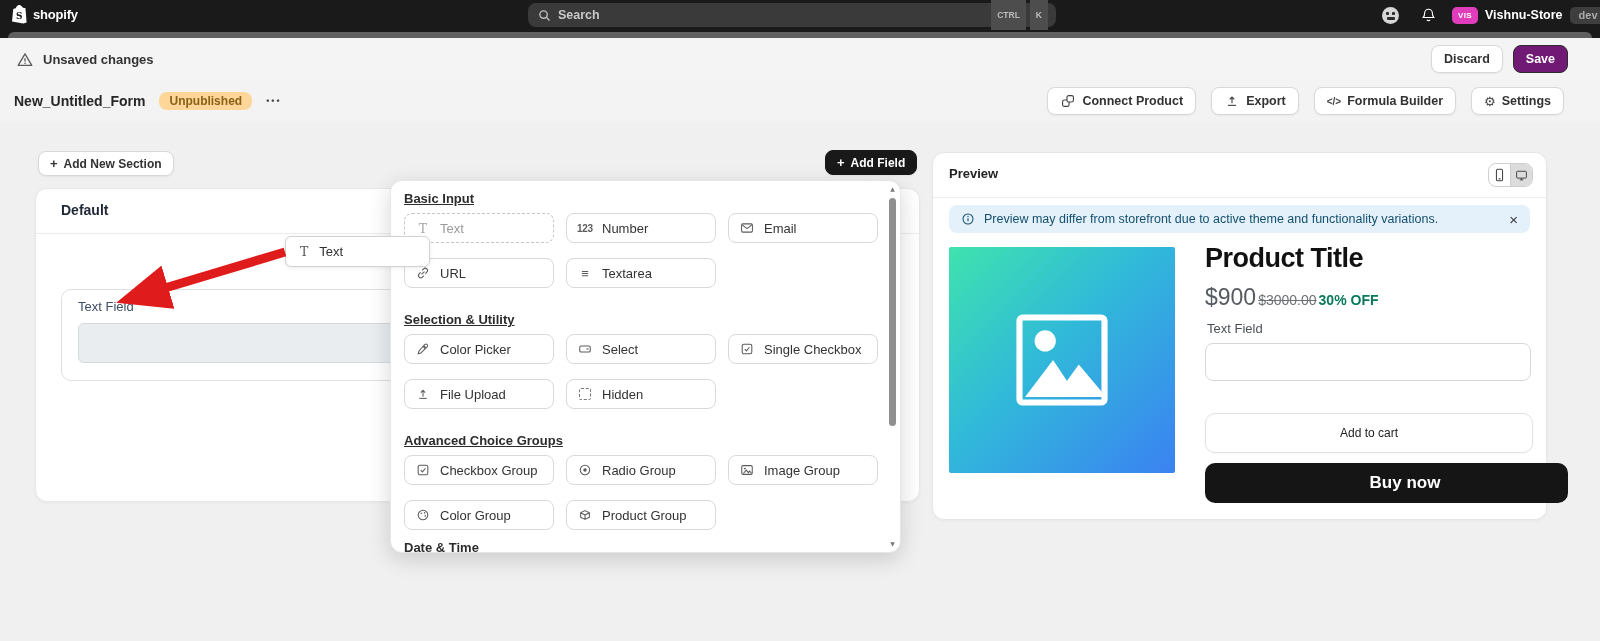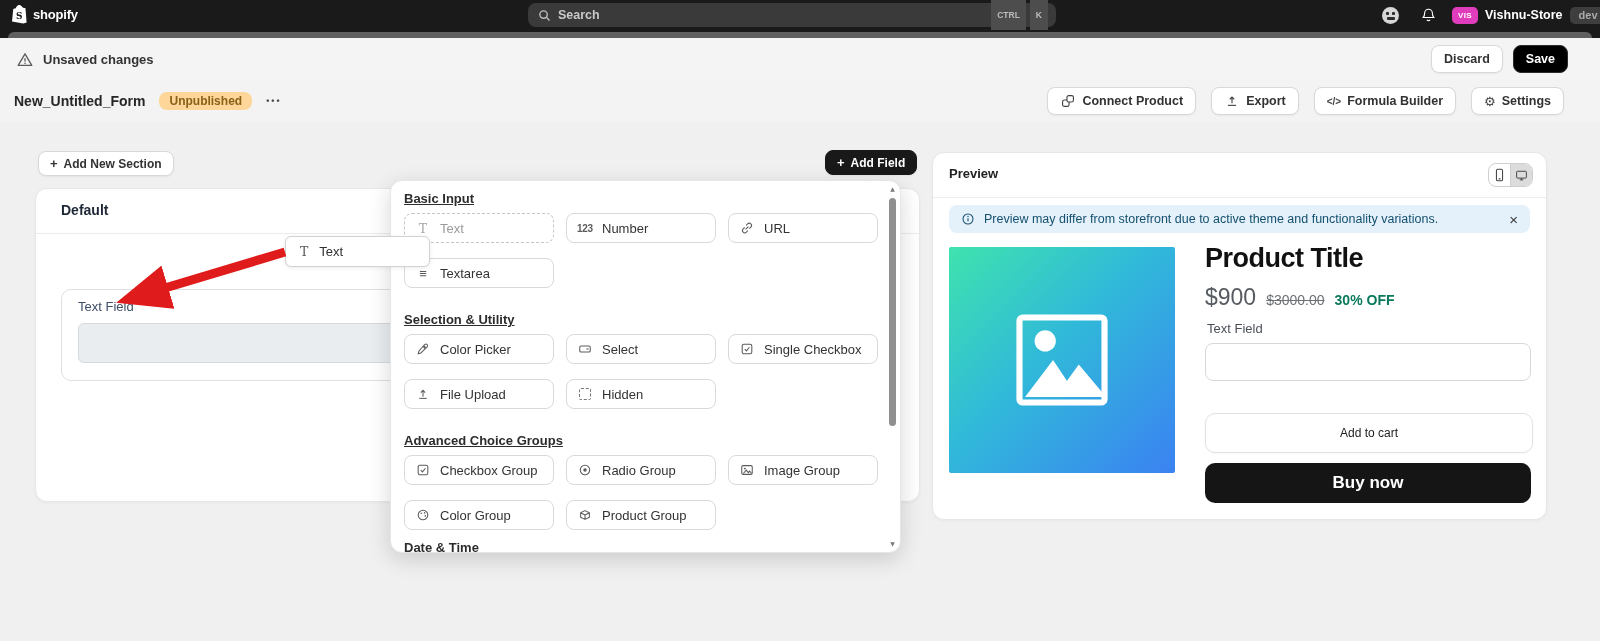--- a/index.html
+++ b/index.html
@@ -31,21 +31,21 @@
   .sheet-strip .inner{position:absolute;left:8px;right:8px;top:2px;bottom:0;background:#606060;border-radius:10px 10px 0 0;}
 
   
   .savebar{position:absolute;top:38px;left:0;right:0;height:42px;background:#f4f4f4;border-bottom:1px solid #e2e2e2;}
   .savebar-left{position:absolute;left:17px;top:0;height:42px;display:flex;align-items:center;gap:10px;}
   .save-msg{font-size:13px;font-weight:600;color:#333;}
   .savebar-actions{position:absolute;right:32px;top:7px;display:flex;gap:10px;}
   .btn{display:inline-flex;align-items:center;justify-content:center;gap:6px;height:28px;padding:0 12px;
        border-radius:8px;font-size:12.5px;font-weight:600;color:#323232;background:#fff;
        border:1px solid #d8d8d8;box-shadow:0 1px 2px rgba(0,0,0,.05);box-sizing:border-box;cursor:pointer;white-space:nowrap;}
-  .btn-dark{background:#000000;color:#fff;border:1px solid #2b2b2b;box-shadow:none;}
+  .btn-dark{background:#701a75;color:#fff;border:1px solid #2b2b2b;box-shadow:none;}
 
   
   .pageheader{position:absolute;top:80px;left:0;right:0;height:42px;background:#f3f3f3;border-bottom:1px solid #e5e5e5;}
   .ph-left{position:absolute;left:14px;top:0;height:42px;display:flex;align-items:center;gap:14px;}
   .ph-title{font-size:14px;font-weight:700;color:#262626;}
   .status-badge{background:#ffd699;color:#8a6116;font-size:12px;font-weight:550;padding:2px 10px;border-radius:8px;}
   .more-dots{font-size:9px;letter-spacing:2px;color:#4a4a4a;font-weight:700;}
   .ph-actions{position:absolute;right:36px;top:7px;display:flex;gap:15px;}
 
   
@@ -103,32 +103,32 @@
   .pv-divider{position:absolute;left:0;right:0;top:44px;border-top:1px solid #ececec;}
   .pv-banner{position:absolute;left:16px;right:16px;top:52px;height:28px;background:#e4f1fb;border-radius:8px;
              display:flex;align-items:center;gap:9px;padding:0 12px;box-sizing:border-box;}
   .pv-banner-text{font-size:12.5px;color:#14506e;}
   .pv-close{margin-left:auto;font-size:15px;color:#3a3a3a;cursor:pointer;line-height:1;}
   .pv-img{position:absolute;left:16px;top:94px;width:226px;height:226px;border-radius:2px;
           background:linear-gradient(135deg,#3fe3ae 0%,#30b9d9 45%,#3b82f2 100%);
           display:flex;align-items:center;justify-content:center;}
   .pv-right{position:absolute;left:272px;top:0;width:326px;height:100%;}
   .prod-title{position:absolute;left:0;top:90px;font-size:27px;font-weight:700;letter-spacing:-.5px;color:#111;}
-  .price-row{position:absolute;left:0;top:131px;display:flex;align-items:baseline;gap:10px;}
+  .price-row{position:absolute;left:0;top:131px;display:flex;align-items:baseline;gap:2px;}
   .price{font-size:23px;color:#565b61;}
   .compare{font-size:14px;color:#6d7277;text-decoration:line-through;}
   .discount{font-size:14px;font-weight:550;color:#0a7a5c;}
   .pv-field-label{position:absolute;left:2px;top:168px;font-size:13px;color:#4a4f57;}
   .pv-input{position:absolute;left:0;top:190px;width:100%;height:38px;border:1px solid #d8d8d8;border-radius:8px;
             box-sizing:border-box;background:#fff;font-size:14px;padding:0 10px;outline:none;}
   .cart-btn{position:absolute;left:0;top:260px;width:100%;height:38px;background:#fff;border:1px solid #e2e2e2;
             border-radius:10px;font-size:12px;color:#1c1c1c;display:flex;align-items:center;justify-content:center;
             box-shadow:0 1px 2px rgba(0,0,0,.03);cursor:pointer;}
   .buy-btn{position:absolute;left:0;top:310px;width:100%;height:40px;background:#151515;border-radius:10px;
-           font-size:17px;font-weight:700;color:#fff;display:flex;align-items:center;justify-content:center;cursor:pointer;}
+           font-size:17px;font-weight:700;color:#fff;display:flex;align-items:center;justify-content:center;cursor:pointer;padding-left:37px;}
 </style>
 </head>
 <body>
 
 <div class="stage">
 
   <div class="topbar">
     <div class="logo">
       <span style="display:flex;">
         <svg width="19" height="21" viewBox="0 0 19 21">
@@ -271,20 +271,29 @@
           <span class="picon serif-t">T</span>
           <span>Text</span>
         </div>
         <div class="pick-btn">
           <span class="picon num-glyph">123</span>
           <span>Number</span>
         </div>
         <div class="pick-btn">
           <span class="picon">
             <svg width="14" height="14" viewBox="0 0 16 16">
+                <rect x="1.8" y="3.3" width="12.4" height="9.4" rx="1.5" fill="none" stroke="#5c5c5c" stroke-width="1.2"></rect>
+                <path d="M2.5 4.5 8 8.8l5.5-4.3" fill="none" stroke="#5c5c5c" stroke-width="1.2"></path>
+              </svg>
+          </span>
+          <span>Email</span>
+        </div>
+        <div class="pick-btn">
+          <span class="picon">
+            <svg width="14" height="14" viewBox="0 0 16 16">
                 <path d="M6.3 9.7 9.7 6.3M5.3 7.3 3.6 9a2.6 2.6 0 0 0 3.7 3.7l1.7-1.7M10.7 8.7 12.4 7a2.6 2.6 0 0 0-3.7-3.7L7 5" fill="none" stroke="#5c5c5c" stroke-width="1.2"></path>
               </svg>
           </span>
           <span>URL</span>
         </div>
         <div class="pick-btn">
           <span class="picon lines-glyph">≡</span>
           <span>Textarea</span>
         </div>
       </div>

